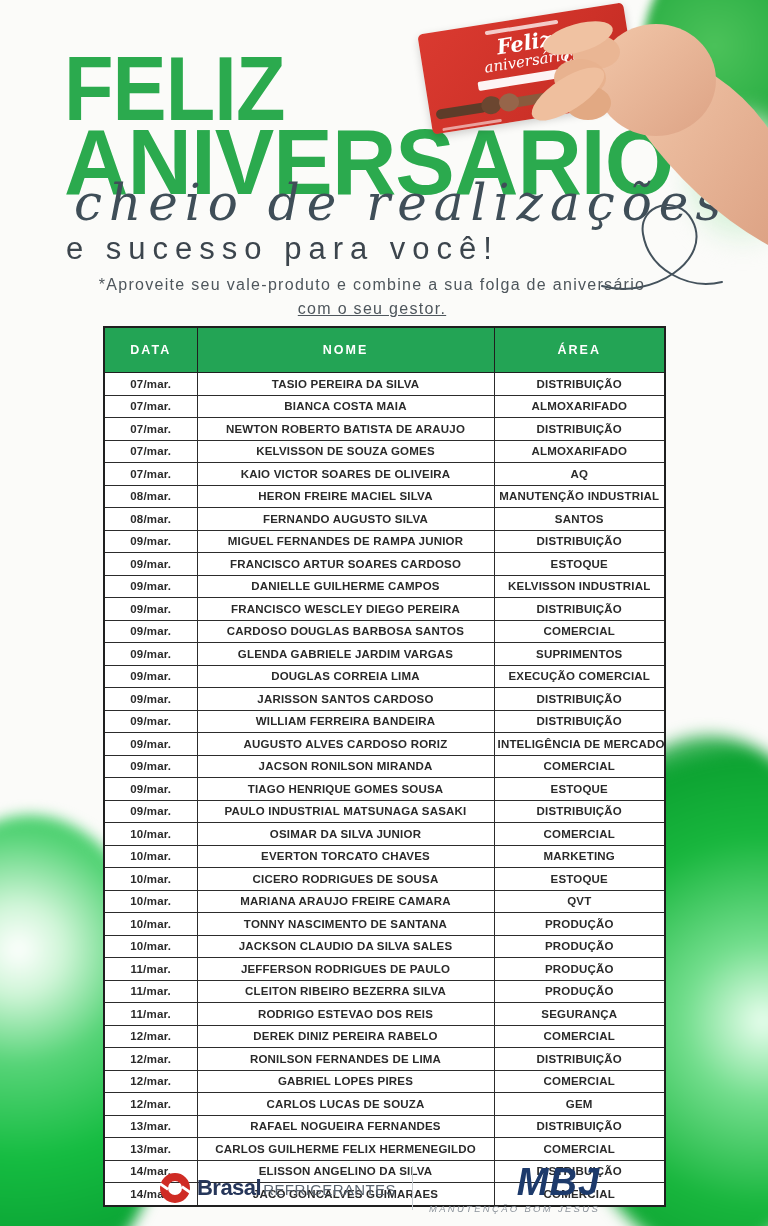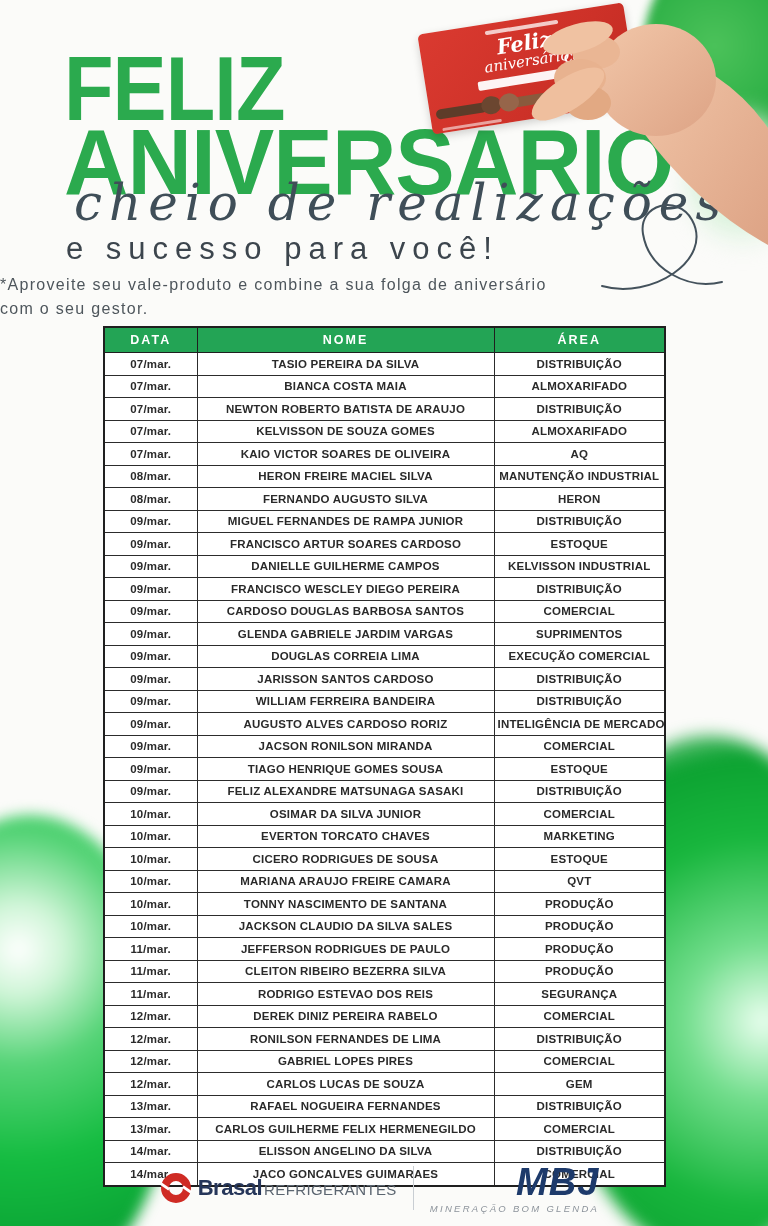--- a/index.html
+++ b/index.html
@@ -65,33 +65,33 @@
   .script-line{
     position:absolute;left:74px;top:174px;z-index:1;
     font-family:"DejaVu Serif",serif;font-style:italic;
     font-size:50px;color:#3f4e58;letter-spacing:7px;white-space:nowrap;
   }
   .flourish{position:absolute;left:596px;top:188px;z-index:1;}
   .subtitle{
     position:absolute;left:66px;top:231px;z-index:1;
     font-size:31px;color:#3c454d;letter-spacing:7px;white-space:nowrap;text-align:right;
   }
-  .note{position:absolute;left:0;width:744px;z-index:1;
+  .note{position:absolute;left:0;width:744px;text-align:center;z-index:1;
     font-size:16px;color:#4e565c;letter-spacing:1.3px;font-weight:500;}
   .note.l1{top:276px;}
-  .note.l2{top:300px;}
+  .note.l2{top:300px;text-decoration:underline;}
   
   .bd-table{
     position:absolute;left:103px;top:326px;width:561px;z-index:1;
     border-collapse:collapse;table-layout:fixed;background:#fff;
     border:2px solid #1f1f1f;
   }
   .bd-table th{
     background:#23a455;color:#fff;font-size:12.5px;font-weight:700;letter-spacing:2px;
-    height:24px;border:1px solid #1f1f1f;text-align:center;padding:0;
+    height:24px;border:1px solid #1f1f1f;text-align:center;padding:10px;
   }
   .bd-table td{
     height:21.5px;border:1px solid #2c2c2c;background:#fff;
     font-size:11.5px;font-weight:700;color:#2a2a2a;letter-spacing:.2px;
     text-align:center;padding:0 3px;white-space:nowrap;overflow:hidden;
   }
   
   .footer{
     position:absolute;left:0;top:1158px;width:760px;height:60px;z-index:1;
     display:flex;align-items:center;justify-content:center;gap:16px;
@@ -206,21 +206,21 @@
 
       <tr>
         <td>08/mar.</td>
         <td>HERON FREIRE MACIEL SILVA</td>
         <td>MANUTENÇÃO INDUSTRIAL</td>
       </tr>
 
       <tr>
         <td>08/mar.</td>
         <td>FERNANDO AUGUSTO SILVA</td>
-        <td>HERON</td>
+        <td>SANTOS</td>
       </tr>
 
       <tr>
         <td>09/mar.</td>
         <td>MIGUEL FERNANDES DE RAMPA JUNIOR</td>
         <td>DISTRIBUIÇÃO</td>
       </tr>
 
       <tr>
         <td>09/mar.</td>
@@ -283,21 +283,21 @@
       </tr>
 
       <tr>
         <td>09/mar.</td>
         <td>TIAGO HENRIQUE GOMES SOUSA</td>
         <td>ESTOQUE</td>
       </tr>
 
       <tr>
         <td>09/mar.</td>
-        <td>FELIZ ALEXANDRE MATSUNAGA SASAKI</td>
+        <td>PAULO INDUSTRIAL MATSUNAGA SASAKI</td>
         <td>DISTRIBUIÇÃO</td>
       </tr>
 
       <tr>
         <td>10/mar.</td>
         <td>OSIMAR DA SILVA JUNIOR</td>
         <td>COMERCIAL</td>
       </tr>
 
       <tr>
@@ -401,15 +401,15 @@
 <div class="footer">
   <div class="brasal">
     <div class="brasal-ring"></div>
     <div>
       <span class="brasal-name">Brasal</span><span class="brasal-suffix">REFRIGERANTES</span>
     </div>
   </div>
   <div class="footer-divider"></div>
   <div class="mbj">
     <div class="mbj-acronym">MBJ</div>
-    <div class="mbj-subtitle">MINERAÇÃO BOM GLENDA</div>
+    <div class="mbj-subtitle">MANUTENÇÃO BOM JESUS</div>
   </div>
 </div>
 
 </body></html>

